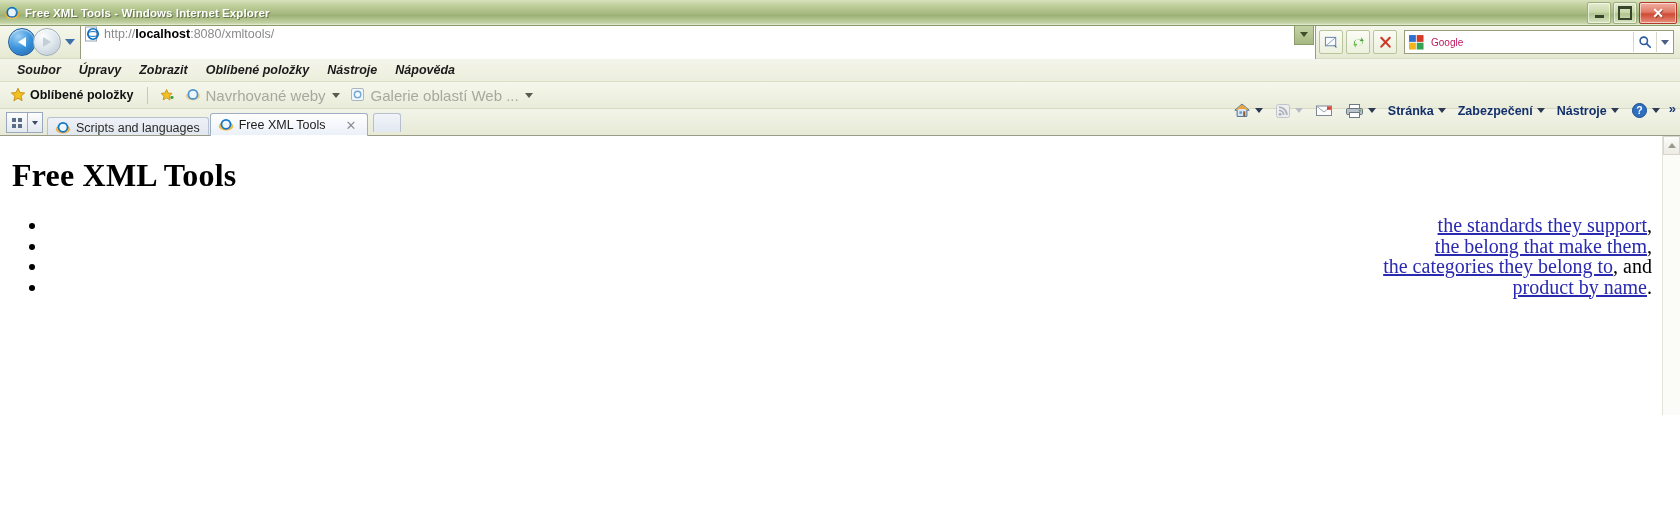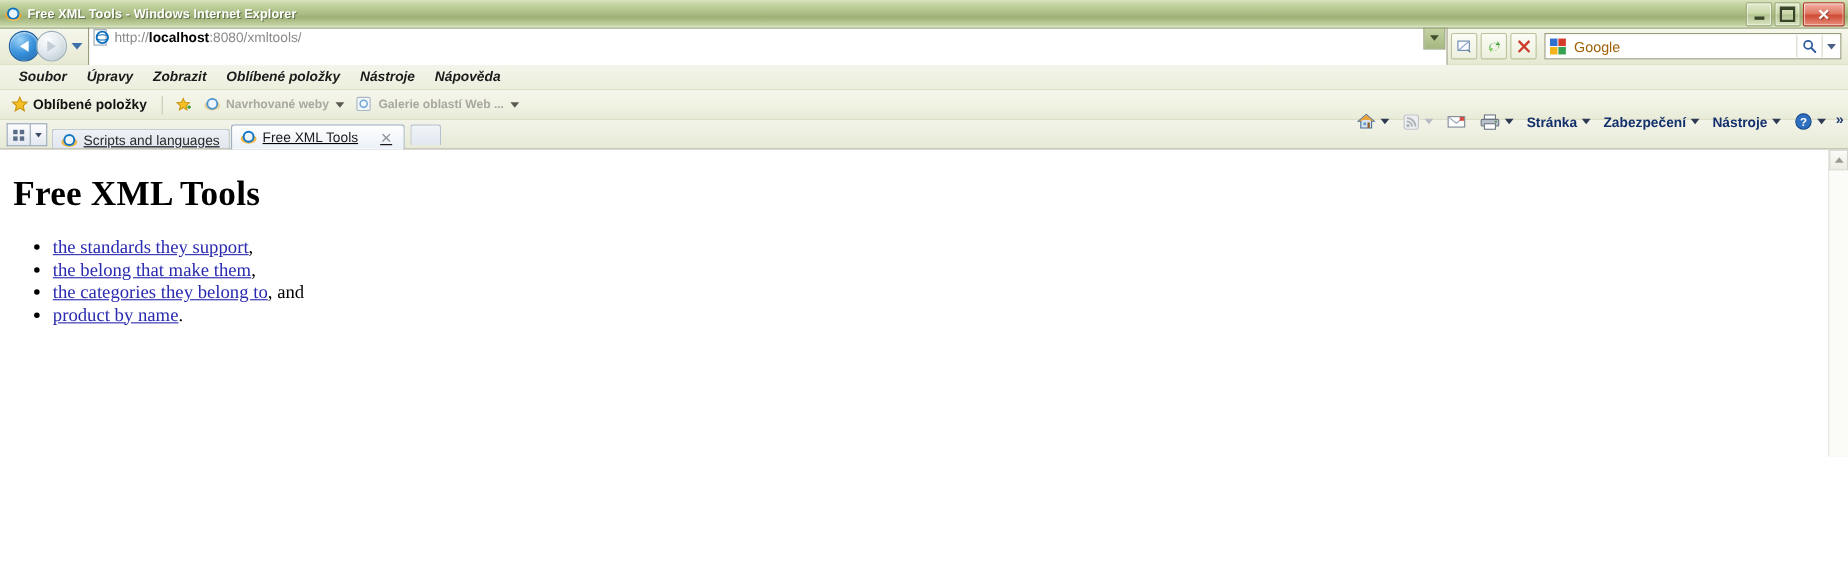--- a/index.html
+++ b/index.html
@@ -126,21 +126,21 @@
     border: 1px solid #b9c49c; border-radius: 2px;
     background: linear-gradient(to bottom, #fbfcf5, #ecf0dd);
     display: flex; align-items: center; justify-content: center;
   }
   .searchbox {
     width: 265px; flex: 0 0 265px; height: 22px;
     margin-left: 7px;
     background: #fff; border: 1px solid #9a9a7c;
     display: flex; align-items: center; padding-left: 3px;
   }
-  .search-ph { font-size: 13px; color: #a16207; margin-left: 6px; }
+  .search-ph { font-size: 10px; color: #be185d; margin-left: 6px; }
   .search-go {
     margin-left: auto; width: 22px; height: 20px;
     display:flex;align-items:center;justify-content:center;
     border-left: 1px solid #d8d8c6;
   }
   .search-caret {
     width: 16px; height: 20px; display:flex;align-items:center;justify-content:center;
     border-left: 1px solid #d8d8c6;
   }
   .search-caret i { width:0;height:0;border-left:4px solid transparent;border-right:4px solid transparent;border-top:5px solid #4a5f86; }
@@ -163,21 +163,21 @@
     height: 26px; flex: 0 0 26px;
     display: flex; align-items: center;
     background: linear-gradient(to bottom, #f6f7ec, #e9ecd9);
     padding-left: 8px;
     border-bottom: 1px solid #d7dac0;
   }
   .fav-main { display: flex; align-items: center; padding: 2px 6px 2px 2px; }
   .fav-main .lbl { font-size: 12.5px; font-weight: bold; color: #111; margin-left: 4px; }
   .fav-sep { width: 1px; height: 17px; background: #c8cbb2; margin: 0 7px; }
   .fav-item { display: flex; align-items: center; padding: 2px 5px; }
-  .fav-item .lbl { font-size: 11px; color: #a8a8a0; margin-left: 5px; white-space: nowrap; font-weight: bold; }
+  .fav-item .lbl { font-size: 15px; color: #a8a8a0; margin-left: 5px; white-space: nowrap; }
   .fav-caret { margin-left: 6px; width:0;height:0;border-left:4px solid transparent;border-right:4px solid transparent;border-top:5px solid #5a5a52; }
 
   
   .tabbar {
     height: 26px; flex: 0 0 26px;
     display: flex; align-items: flex-end;
     background: linear-gradient(to bottom, #f3f4e9, #e7ead6);
     padding-left: 6px;
     position: relative;
   }
@@ -197,21 +197,21 @@
   }
   .tablist-btn i { width:0;height:0;border-left:3px solid transparent;border-right:3px solid transparent;border-top:4px solid #3b4c66; }
   .tab {
     height: 22px;
     display: flex; align-items: center;
     padding: 0 8px 0 7px;
     border: 1px solid #b2bccb;
     border-bottom: none;
     border-radius: 3px 3px 0 0;
     margin-right: 1px;
-    position: relative; top: 1px; text-decoration: underline;
+    position: relative; top: 1px;
   }
   .tab.inactive {
     background: linear-gradient(to bottom, #eef1f6 0%, #dfe5ee 100%);
     height: 20px; top: 3px;
     border-color: #b9c2cf;
   }
   .tab.active {
     background: linear-gradient(to bottom, #ffffff 0%, #f3f6fb 60%, #eaf0f8 100%);
     border-color: #9fb0c6;
     box-shadow: 0 -1px 0 rgba(255,255,255,.9) inset;
@@ -263,21 +263,21 @@
     font-family: "Liberation Serif", serif;
     font-size: 32px;
     font-weight: bold;
     margin: 21px 0 21px 2px;
     letter-spacing: .2px;
   }
   .page p {
     font-size: 17px; margin: 0 0 14px 2px;
   }
   .page ul { margin: 0; padding-left: 38px; list-style-type: disc; }
-  .page li { font-size: 17px; line-height: 20.5px; margin-bottom: 0px; }
+  .page li { font-size: 20px; line-height: 20.5px; margin-bottom: 0px; text-align: right; }
   .page a { color: #2a2ab0; text-decoration: underline; }
 
   .vscroll {
     width: 17px; flex: 0 0 17px;
     background: #f4f4f0;
     border-left: 1px solid #e3e3dc;
     display: flex; flex-direction: column;
   }
   .sb-arrow {
     height: 17px; flex: 0 0 17px;

